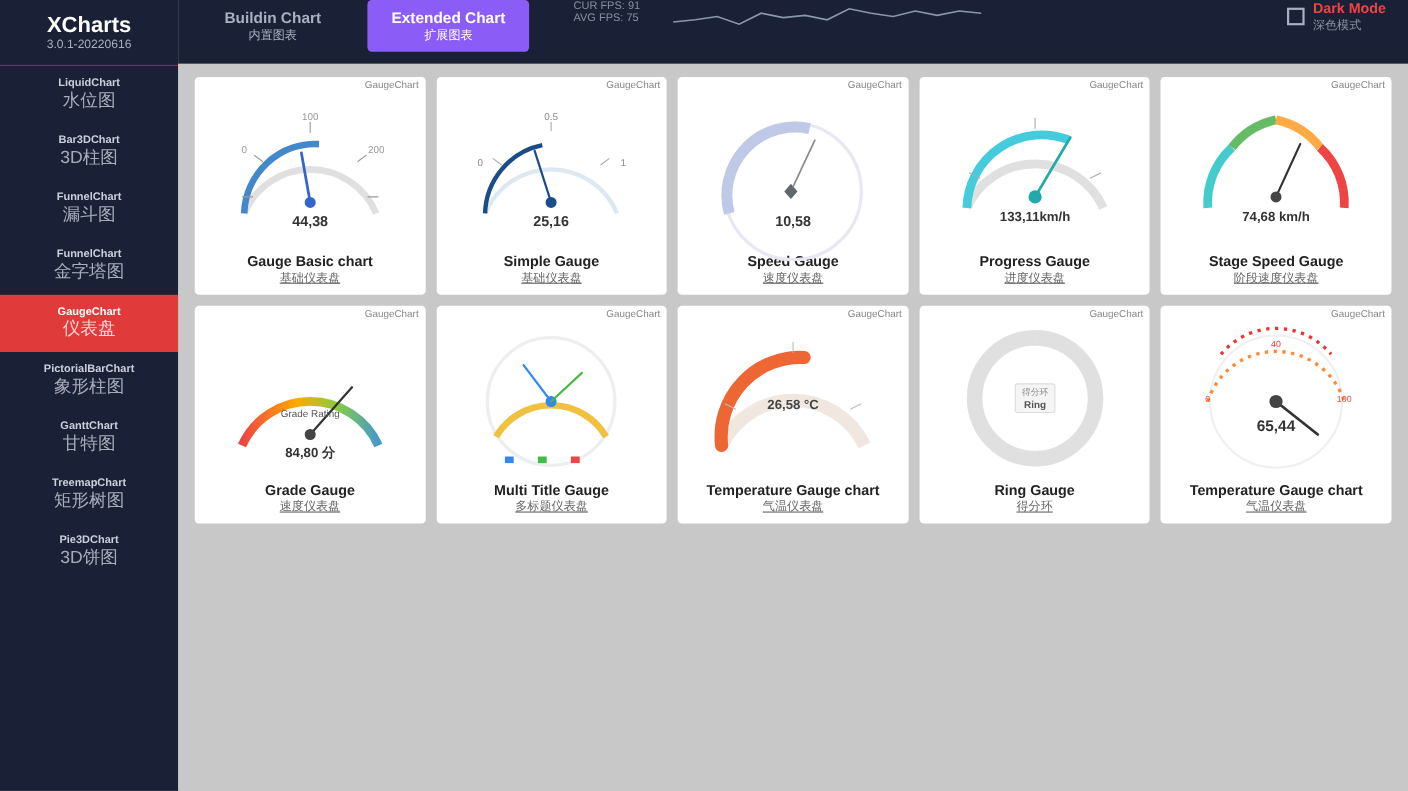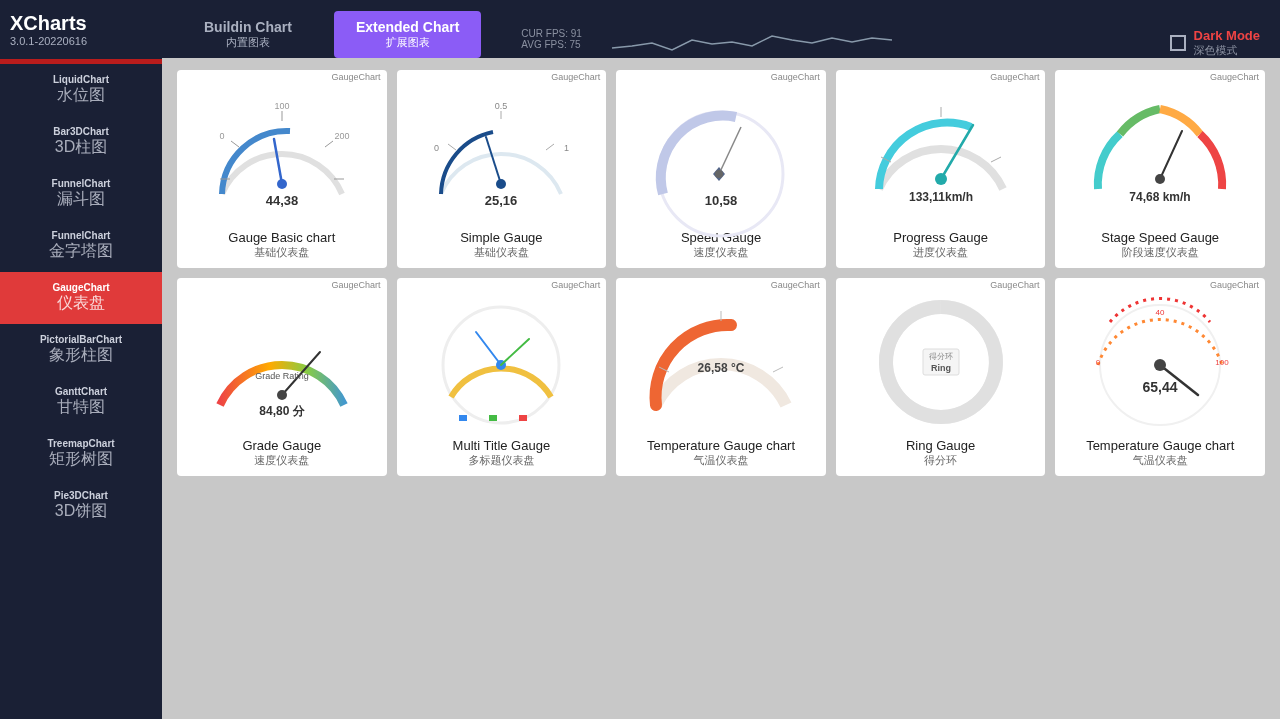--- a/index.html
+++ b/index.html
@@ -19,21 +19,22 @@
       display: flex;
       flex-direction: column;
       align-items: center;
       padding-top: 0;
       flex-shrink: 0;
       height: 100%;
     }
     .sidebar-logo {
       width: 100%;
       padding: 12px 10px;
-      border-bottom: 5px solid #b91c1c;
+      text-align: center;
+      border-bottom: 1px solid #b91c1c;
     }
     .sidebar-logo .logo-title {
       color: #ffffff;
       font-size: 20px;
       font-weight: bold;
     }
     .sidebar-logo .logo-sub {
       color: #aab0c0;
       font-size: 11px;
     }
@@ -63,21 +64,21 @@
       display: flex;
       flex-direction: column;
       height: 100%;
     }
 
     
     .header {
       background: #1a2035;
       height: 58px;
       display: flex;
-      align-items: flex-end;
+      align-items: flex-start;
       padding: 0 20px;
       gap: 20px;
       flex-shrink: 0;
     }
     .header-tab {
       padding: 8px 22px;
       border-radius: 4px;
       cursor: pointer;
       font-size: 14px;
       text-align: center;
@@ -167,26 +168,27 @@
       align-items: center;
       justify-content: center;
       position: relative;
     }
     .chart-card-footer {
       padding: 6px 0 8px;
       text-align: center;
     }
     .chart-card-footer .title-en {
       font-size: 13px;
-      font-weight: normal;
+      font-weight: bold;
       color: #222;
     }
     .chart-card-footer .title-cn {
       font-size: 11px;
       color: #666;
+      text-decoration: underline;
     }
 
     
     svg { overflow: visible; }
 
   </style>
 </head>
 <body>
 
 <div class="sidebar">

